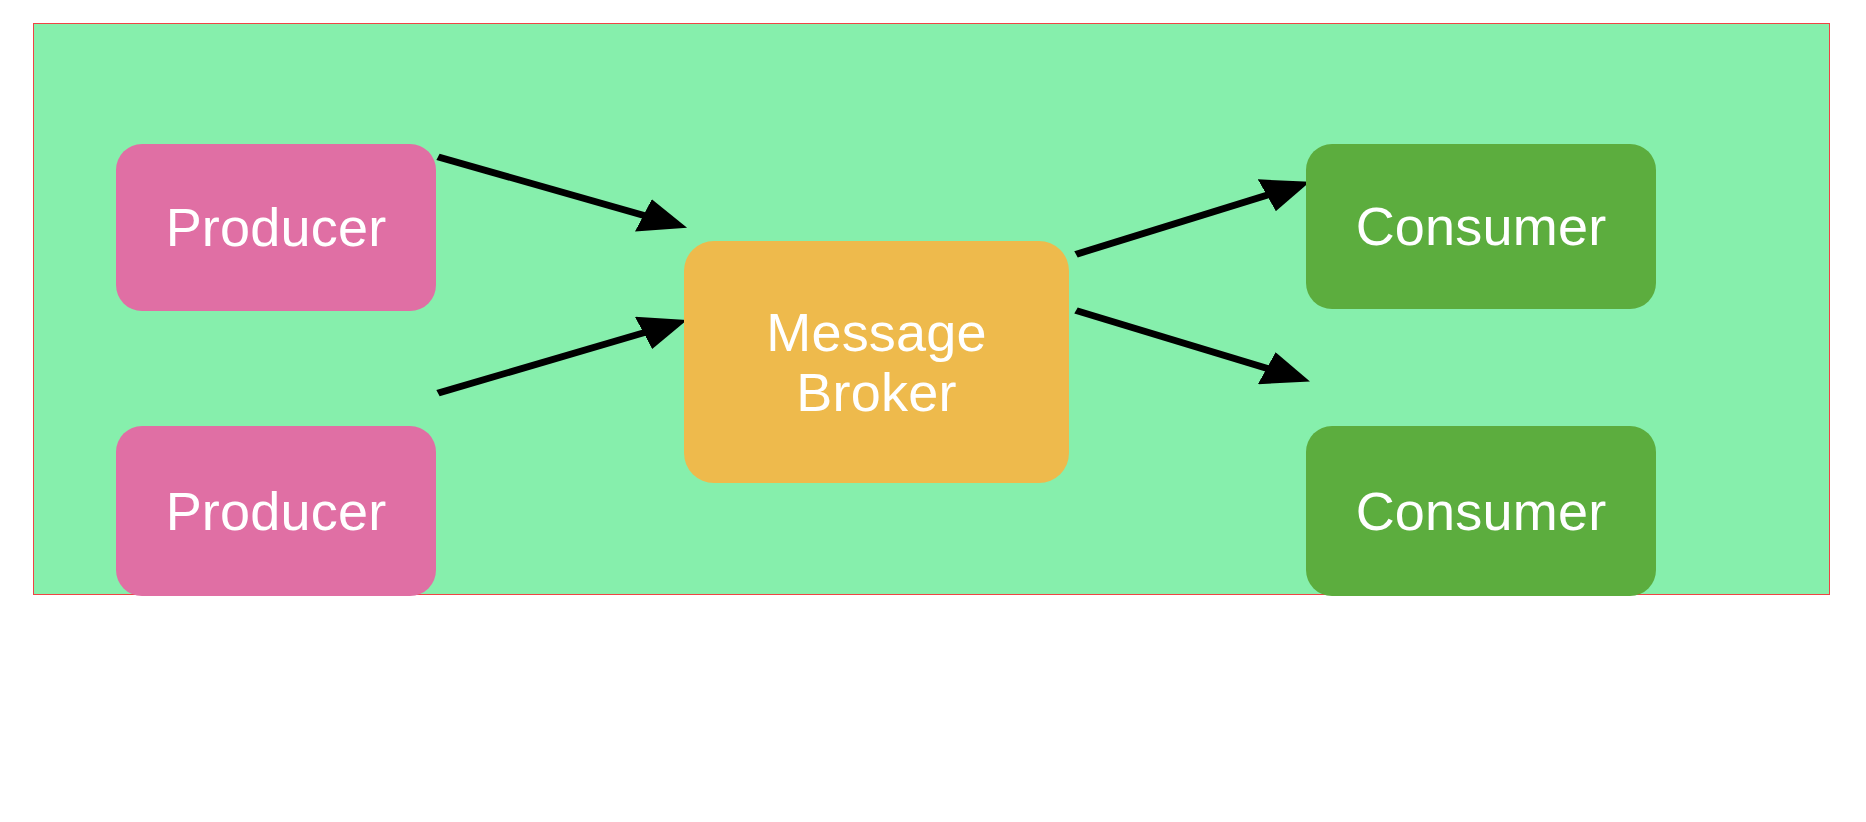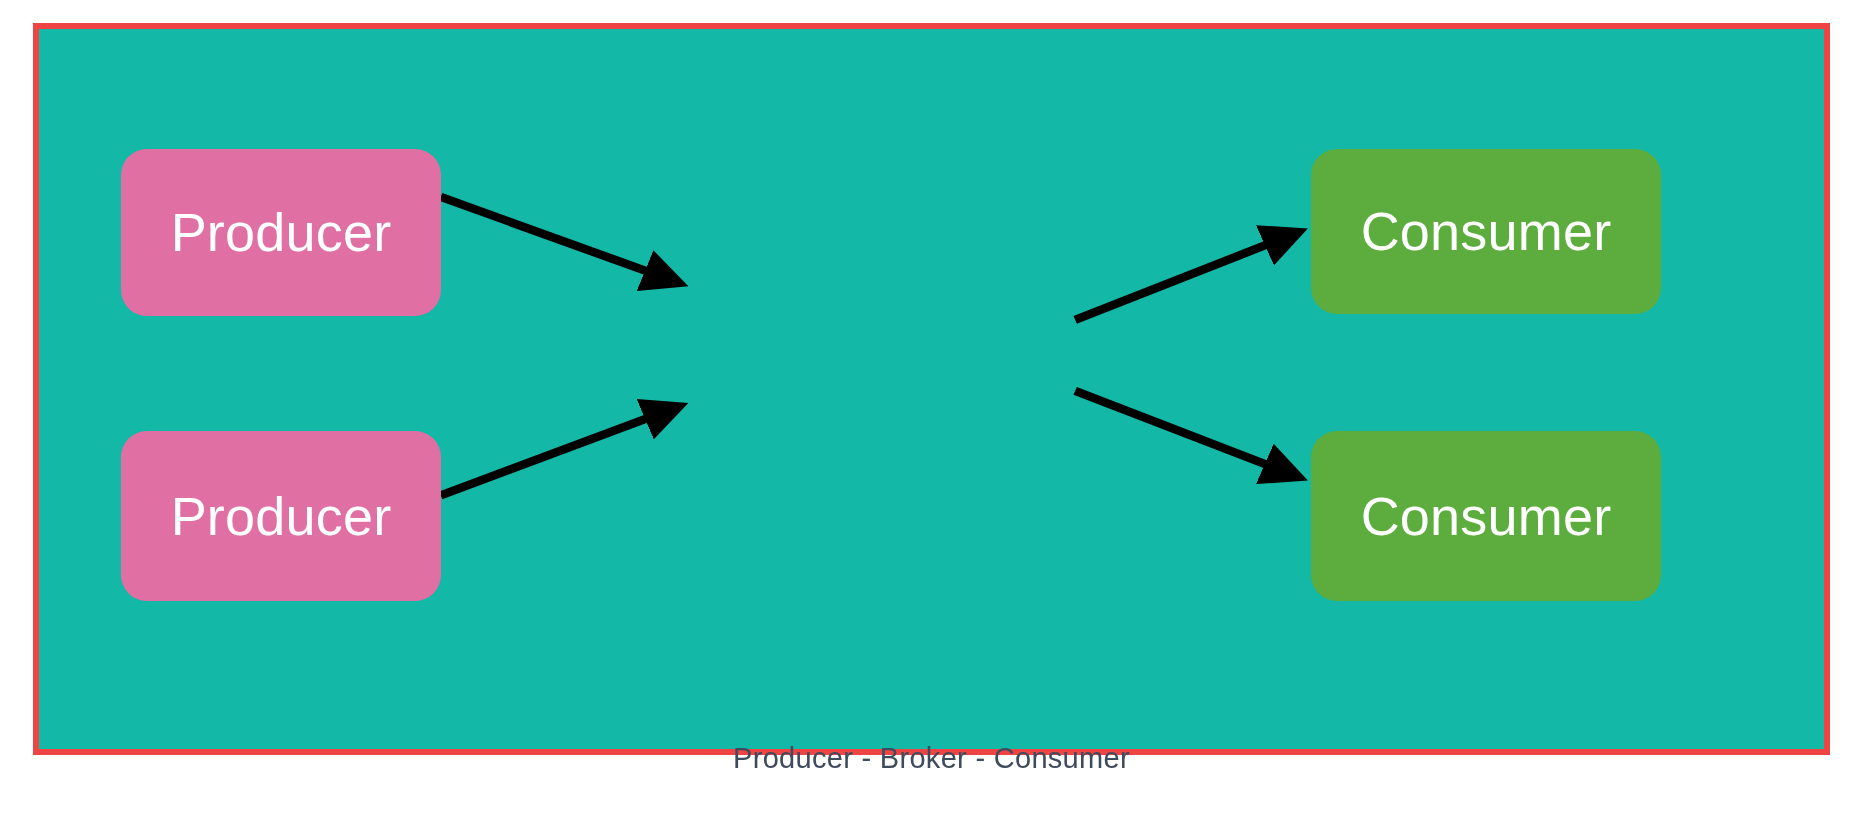--- a/index.html
+++ b/index.html
@@ -12,23 +12,23 @@
     height: 822px;
     font-family: "Liberation Sans", sans-serif;
     overflow: hidden;
   }
 
   #diagram-frame {
     position: absolute;
     left: 33px;
     top: 23px;
     width: 1797px;
-    height: 732px;
-    border: 6px solid #ef4444;
-    background: #14b8a6;
+    height: 572px;
+    border: 1px solid #ef4444;
+    background: #86efac;
     box-sizing: border-box;
   }
 
   #canvas {
     position: absolute;
     left: 0;
     top: 0;
     width: 100%;
     height: 100%;
   }
@@ -144,25 +144,28 @@
     </svg>
 
     <div class="node node-producer" id="node-producer-1">
       <span class="node-label">Producer</span>
     </div>
 
     <div class="node node-producer" id="node-producer-2">
       <span class="node-label">Producer</span>
     </div>
 
+    <div class="node" id="node-broker">
+      <span class="node-label">Message
+Broker</span>
+    </div>
 
     <div class="node node-consumer" id="node-consumer-1">
       <span class="node-label">Consumer</span>
     </div>
 
     <div class="node node-consumer" id="node-consumer-2">
       <span class="node-label">Consumer</span>
     </div>
 
-    <div id="caption">Producer - Broker - Consumer</div>
 
   </div>
 </div>
 
 </body></html>

